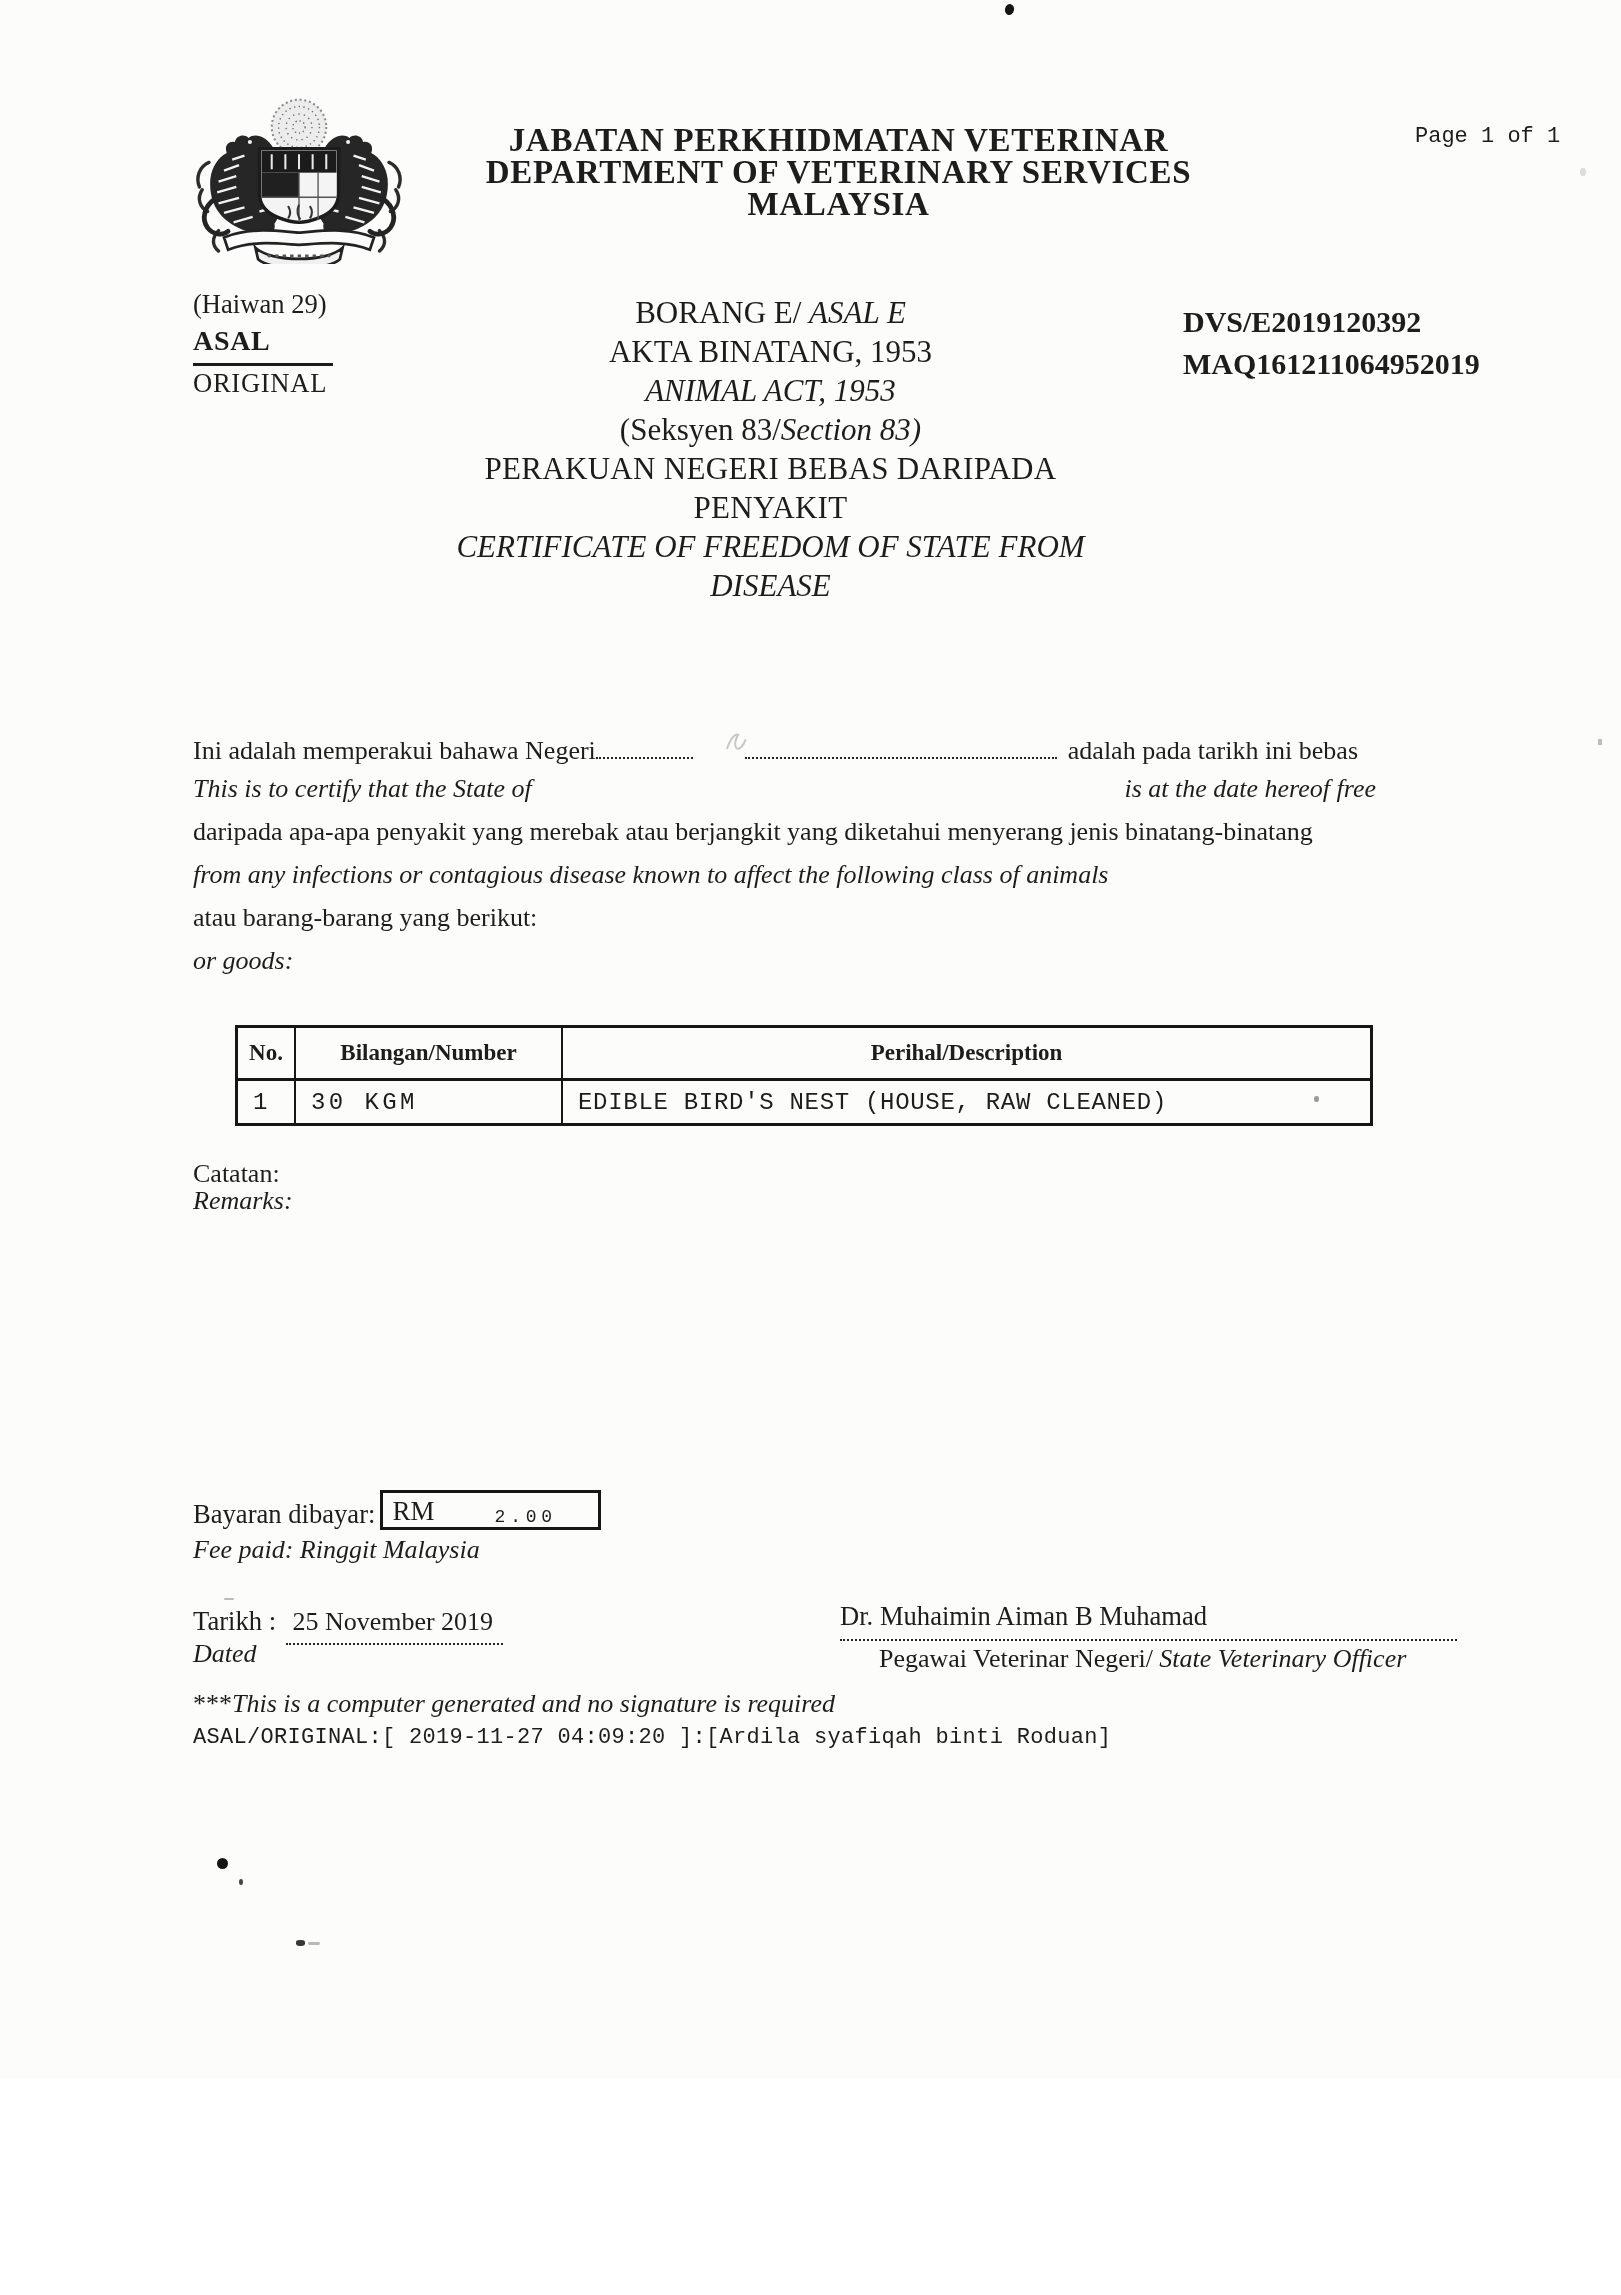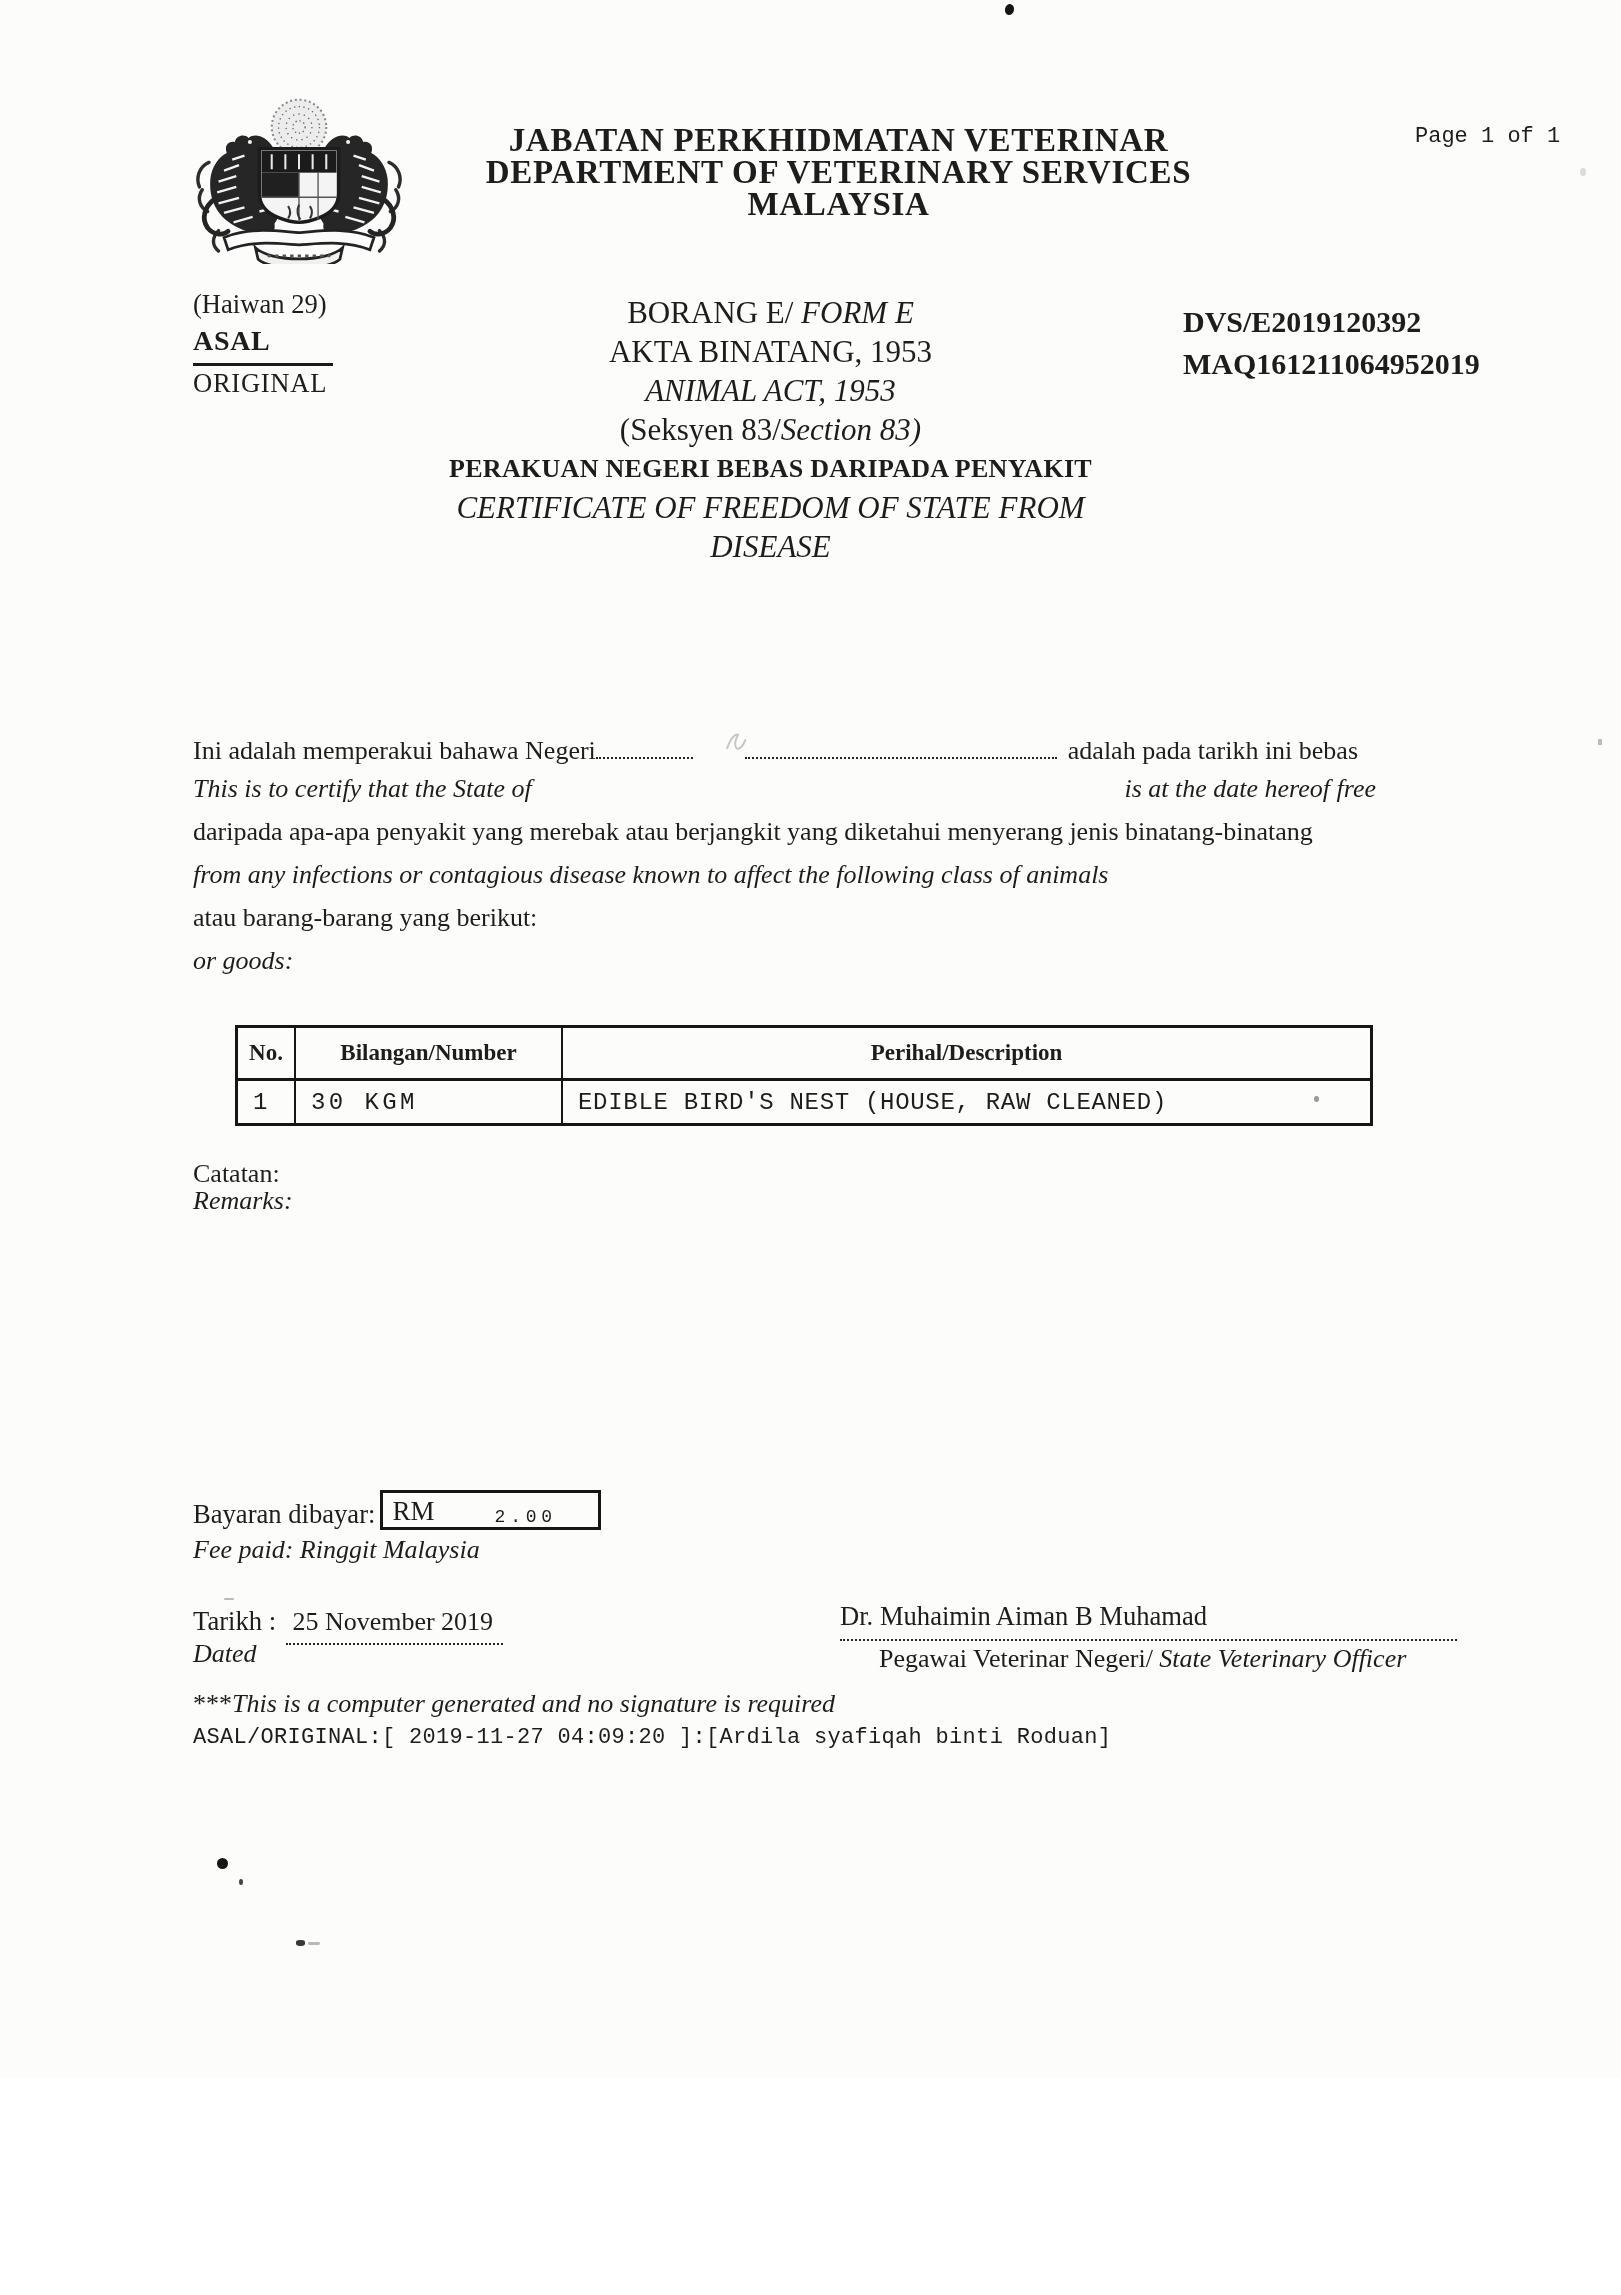--- a/index.html
+++ b/index.html
@@ -18,21 +18,21 @@
     font-weight:bold;font-size:33px;line-height:32px;letter-spacing:0.7px;}
   .page-label{left:1415px;top:124px;font-size:22px;}
 
   .haiwan{left:193px;top:289px;font-size:26.6px;}
   .asal{left:193px;top:325px;font-size:28px;font-weight:bold;letter-spacing:0.7px;}
   .asal-line{left:193px;top:363px;width:140px;height:3.4px;background:#1b1b1b;}
   .original{left:193px;top:368px;font-size:26.6px;letter-spacing:0.7px;}
 
   .form-title{left:409px;top:293px;width:723px;text-align:center;font-size:31px;}
   .form-title > div{line-height:39px;}
-  .form-title .tmain{font-size:26px;font-weight:bold;letter-spacing:0.3px;}
+  .form-title .tmain{font-size:31px;font-weight:normal;letter-spacing:0.3px;}
 
   .refs{left:1183px;top:301px;font-weight:bold;font-size:30px;line-height:42px;}
 
   
   .bline{position:absolute;left:193px;font-size:26px;white-space:nowrap;}
   .l1{top:731px;}.l2{top:774px;width:1183px;display:flex;justify-content:space-between;}
   .l3{top:817px;}.l4{top:860px;}.l5{top:903px;}.l6{top:946px;}
   .dotline{display:inline-block;border-bottom:2.7px dotted #242424;height:26px;vertical-align:baseline;}
   .dot1{width:97px;}
   .gapseg{display:inline-block;width:52px;height:26px;}
@@ -185,21 +185,21 @@
   </div>
 
   <div class="abs page-label mono">Page 1 of 1</div>
 
   <div class="abs haiwan">(Haiwan 29)</div>
   <div class="abs asal">ASAL</div>
   <div class="abs asal-line"></div>
   <div class="abs original">ORIGINAL</div>
 
   <div class="abs form-title">
-    <div class="nowrap"><span>BORANG E/ </span><span class="i">FORM E</span></div>
+    <div class="nowrap"><span>BORANG E/ </span><span class="i">ASAL E</span></div>
     <div>AKTA BINATANG, 1953</div>
     <div class="i">ANIMAL ACT, 1953</div>
     <div class="nowrap"><span>(Seksyen 83/</span><span class="i">Section 83)</span></div>
     <div class="tmain">PERAKUAN NEGERI BEBAS DARIPADA PENYAKIT</div>
     <div class="i">CERTIFICATE OF FREEDOM OF STATE FROM DISEASE</div>
   </div>
 
   <div class="abs refs">
     <div>DVS/E2019120392</div>
     <div>MAQ161211064952019</div>

